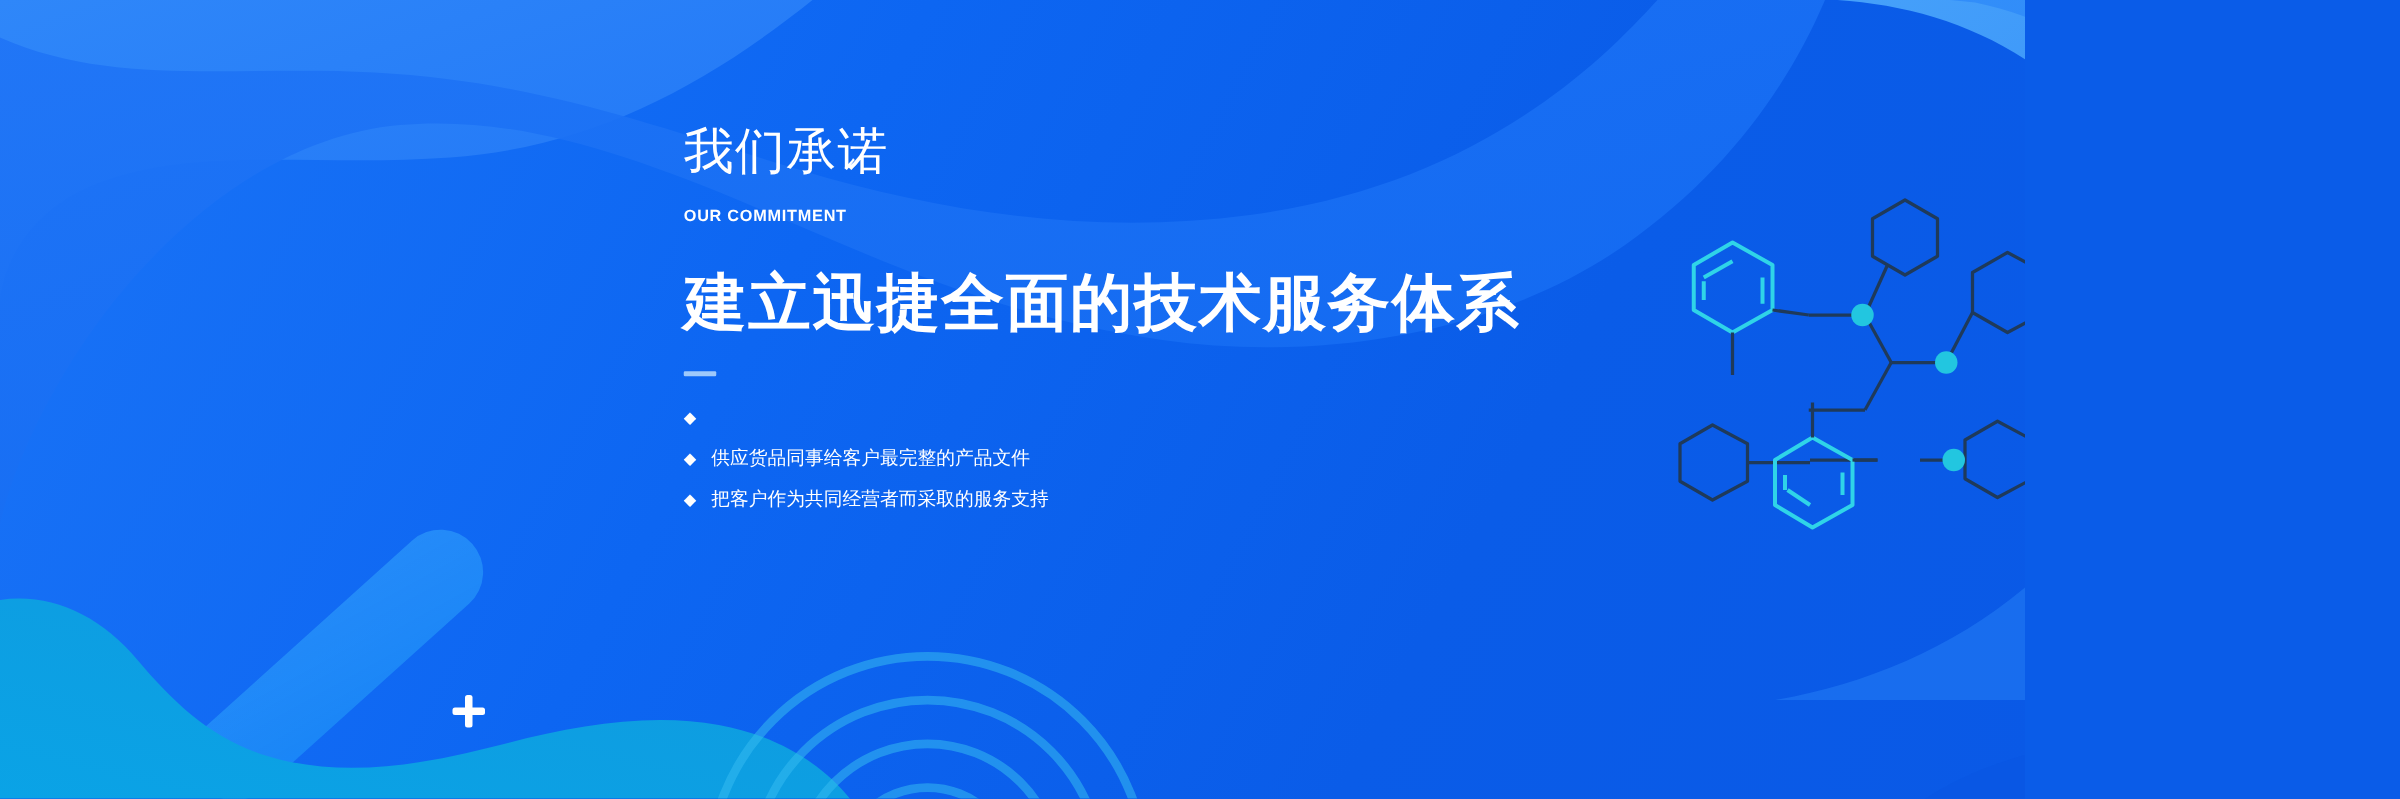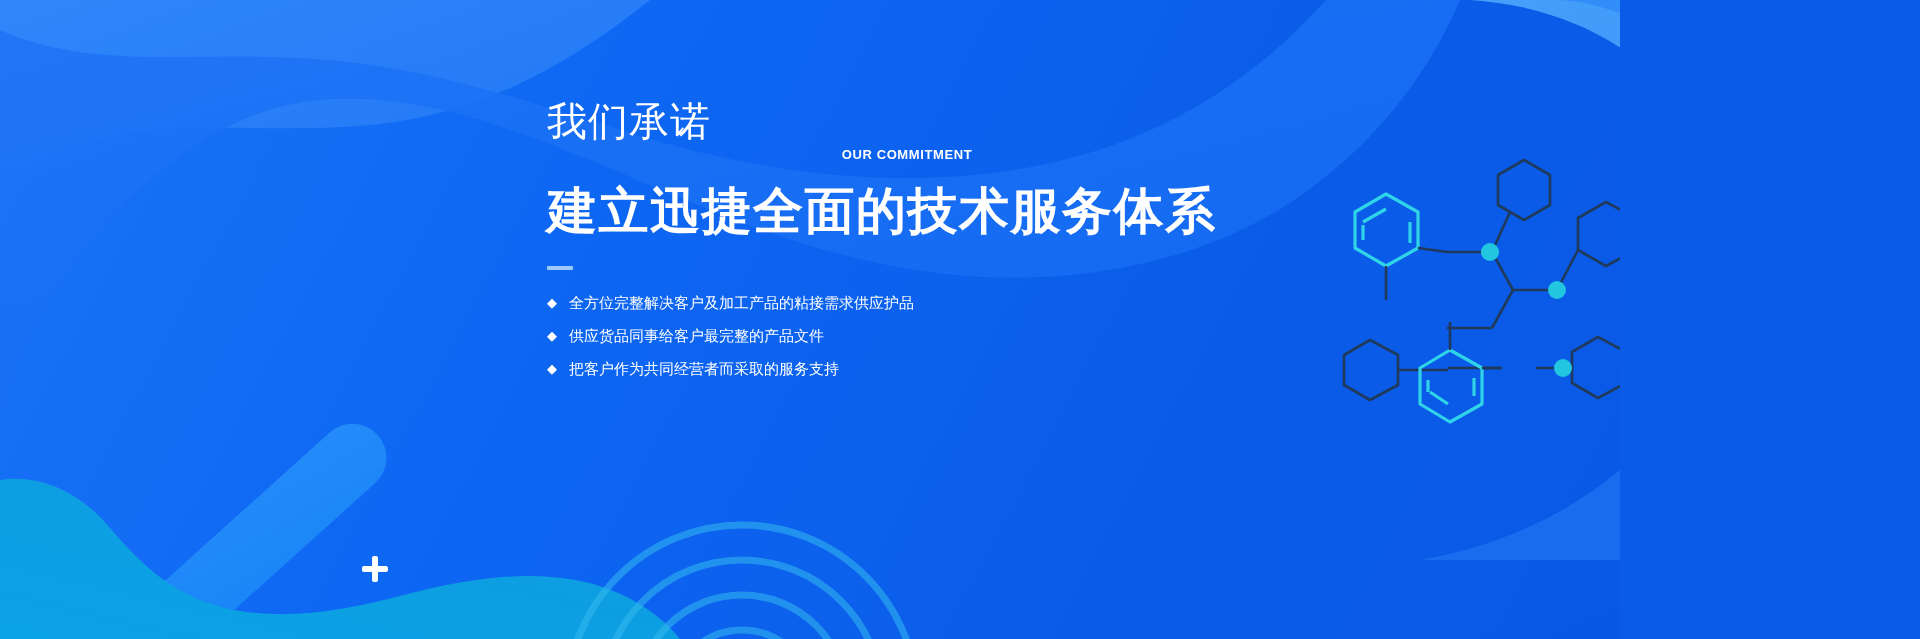--- a/index.html
+++ b/index.html
@@ -32,25 +32,24 @@
     font-weight:400;
     color:#ffffff;
     letter-spacing:1px;
   }
   .eyebrow-en{
     font-size:13px;
     line-height:18px;
     font-weight:700;
     color:#ffffff;
     letter-spacing:0.6px;
-    margin-top:2px;
-    text-align:center;
+    margin-top:20px;
   }
   .headline{
-    margin-top:19px;
+    margin-top:32px;
   }
   .headline-line{
     font-size:50px;
     line-height:57px;
     font-weight:700;
     color:#ffffff;
     letter-spacing:1.5px;
     white-space:nowrap;
   }
   .divider-dash{
@@ -284,21 +283,20 @@
 
     <div class="headline">
       <div class="headline-line">建立迅捷全面的技术服务体系</div>
     </div>
 
     <div class="divider-dash"></div>
 
     <ul class="bullets">
       <li class="bullet">
         <span class="bullet-marker">◆</span>
-        <span>全方位完整解决客户及加工产品的粘接需求供应护品</span>
       </li>
       <li class="bullet">
         <span class="bullet-marker">◆</span>
         <span>供应货品同事给客户最完整的产品文件</span>
       </li>
       <li class="bullet">
         <span class="bullet-marker">◆</span>
         <span>把客户作为共同经营者而采取的服务支持</span>
       </li>
     </ul>

